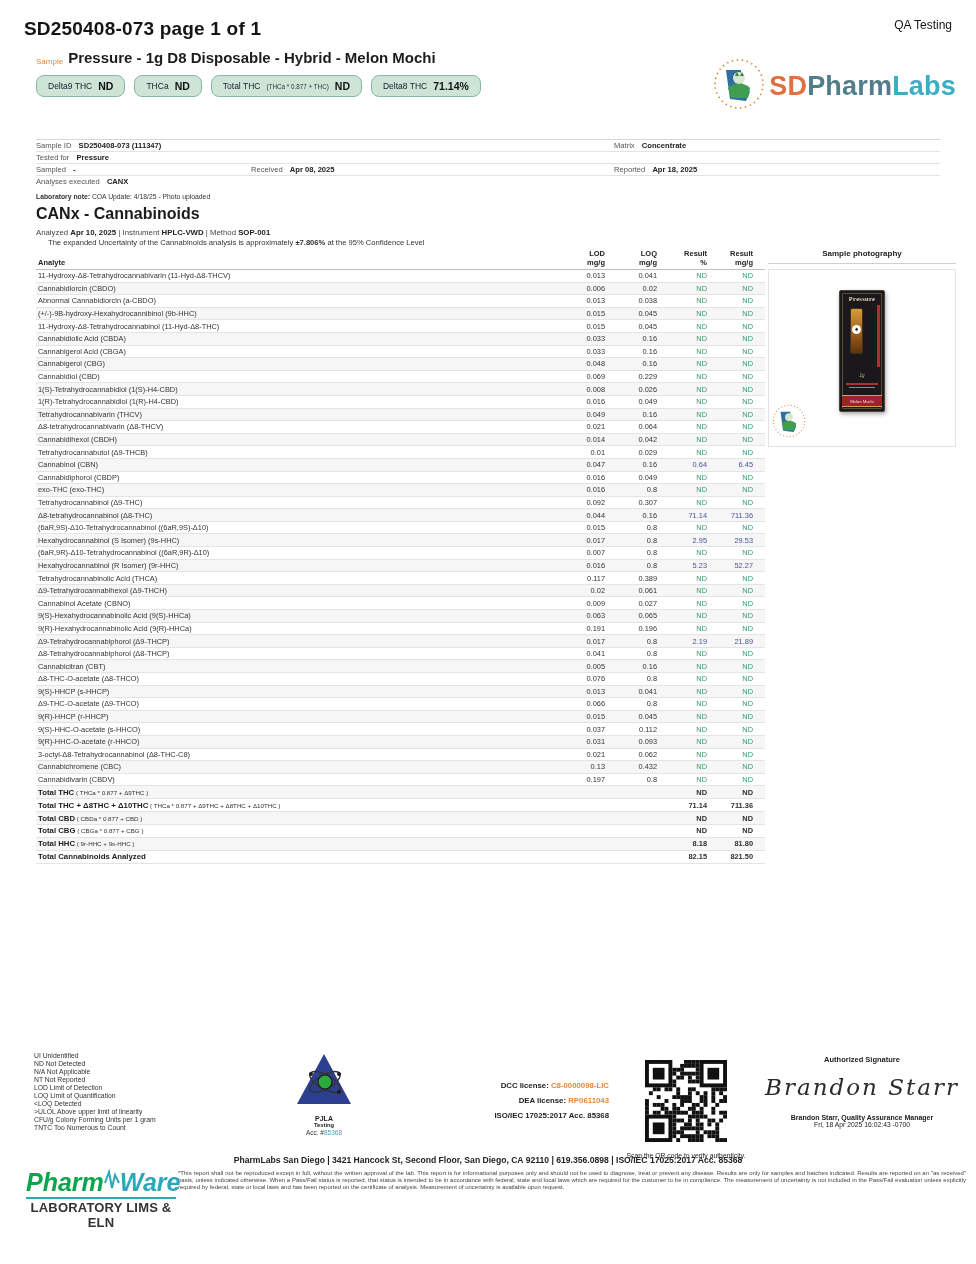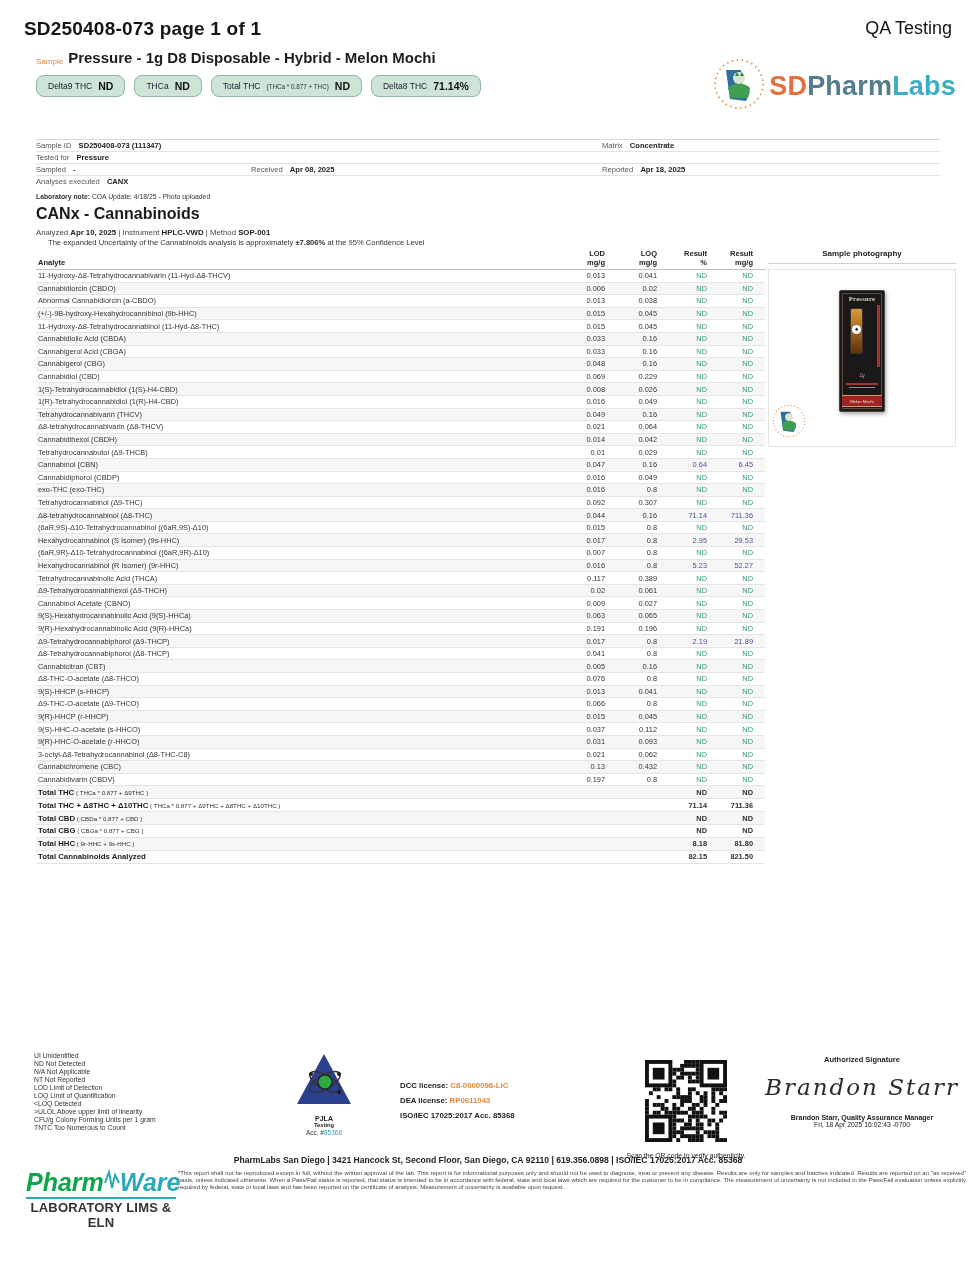--- a/index.html
+++ b/index.html
@@ -3,21 +3,21 @@
 <meta charset="utf-8">
 <style>
   *{margin:0;padding:0;box-sizing:border-box}
   html,body{background:#ffffff}
   .page{position:relative;width:976px;height:1264px;background:#fff;overflow:hidden;
         font-family:"Liberation Sans",sans-serif;color:#222}
 
   
   .top-header{display:flex;justify-content:space-between;align-items:flex-start;padding:18px 24px 0 24px}
   .doc-id{font-size:19px;font-weight:bold;color:#151515;letter-spacing:.2px}
-  .qa{font-size:18px;color:#151515;font-weight:500}
+  .qa{font-size:12px;color:#151515;font-weight:500}
 
   .lab-line{margin:16px 0 0 36px;font-size:11px}
   .lab-name{font-weight:bold;color:#222}
   .coa{color:#3bb3c8;margin-left:4px}
 
   .sample-line{margin:9px 0 0 36px;display:flex;align-items:flex-end;gap:5px}
   .sample-label{font-size:8px;color:#e08a3c}
   .sample-name{font-size:15px;font-weight:bold;color:#1c1c1c}
 
   .pills{display:flex;gap:9px;margin:9px 0 0 36px}
@@ -30,21 +30,21 @@
   .logo-text{font-size:27px;font-weight:bold;letter-spacing:.2px}
   .l-sd{color:#e0703f}.l-ph{color:#527d8c}.l-lb{color:#3badc5}
 
   
   .info{position:absolute;left:36px;top:139px;width:904px;border-top:1px solid #d8d8d8;font-size:7.6px}
   .irow{position:relative;height:12px;line-height:12px;border-bottom:1px solid #e2e2e2}
   .irow.last{border-bottom:none}
   .il{color:#555;margin-right:5px}
   .iv{font-weight:bold;color:#222}
   .pos-received{position:absolute;left:215px}
-  .pos-reported{position:absolute;left:566px}
+  .pos-reported{position:absolute;left:578px}
   .note-line{position:absolute;left:36px;top:193px;font-size:6.8px;color:#333}
   .note-line b{font-weight:bold}
 
   
   .sec-title{position:absolute;left:36px;top:205px;font-size:16px;font-weight:bold;color:#1a1a1a}
   .sec-meta{position:absolute;left:36px;top:228px;font-size:7.8px;color:#444}
   .sec-meta b{color:#222}
   .sec-unc{position:absolute;left:48px;top:238px;font-size:7.6px;color:#333}
   .sec-unc b{font-weight:bold}
 
@@ -88,21 +88,21 @@
             font-size:4.2px;text-align:center;line-height:12px}
   .photo-stamp{position:absolute;left:3px;bottom:4px}
 
   
   .legend{position:absolute;left:34px;top:1052px;font-size:6.8px;color:#333;line-height:8px}
   .pjla{position:absolute;left:276px;top:1052px;width:96px;text-align:center}
   .pjla .pj-name{font-weight:bold;font-size:7px;color:#222;margin-top:1px}
   .pjla .pj-sub{font-weight:bold;font-size:5.8px;color:#222}
   .pjla .pj-acc{font-size:6.5px;color:#333;margin-top:1px}
   .pjla .pj-acc .accno{color:#3fa3c0}
-  .licenses{position:absolute;left:400px;top:1078px;width:185px;text-align:left;font-size:7.8px;line-height:15px;color:#222;font-weight:bold}
+  .licenses{position:absolute;left:424px;top:1078px;width:185px;text-align:right;font-size:7.8px;line-height:15px;color:#222;font-weight:bold}
   .lic-val{color:#e0883c}
   .qr-wrap{position:absolute;left:606px;top:1060px;width:160px;text-align:center}
   .qr{display:inline-block;width:82px;height:82px;background:#fff}
   .qr-caption{font-size:6.8px;color:#222;margin-top:6px}
   .sig{position:absolute;left:762px;top:1055px;width:200px;text-align:center}
   .sig-head{font-size:7.5px;font-weight:bold;color:#222}
   .sig-script{font-family:"DejaVu Serif",serif;font-style:italic;font-size:23px;color:#2b2b2b;margin-top:10px;letter-spacing:2px}
   .sig-name{font-size:7px;font-weight:bold;color:#222;margin-top:14px}
   .sig-date{font-size:6.8px;color:#222}
   .addr{position:absolute;left:0;top:1155px;width:100%;text-align:center;font-size:8.6px;font-weight:bold;color:#222}

